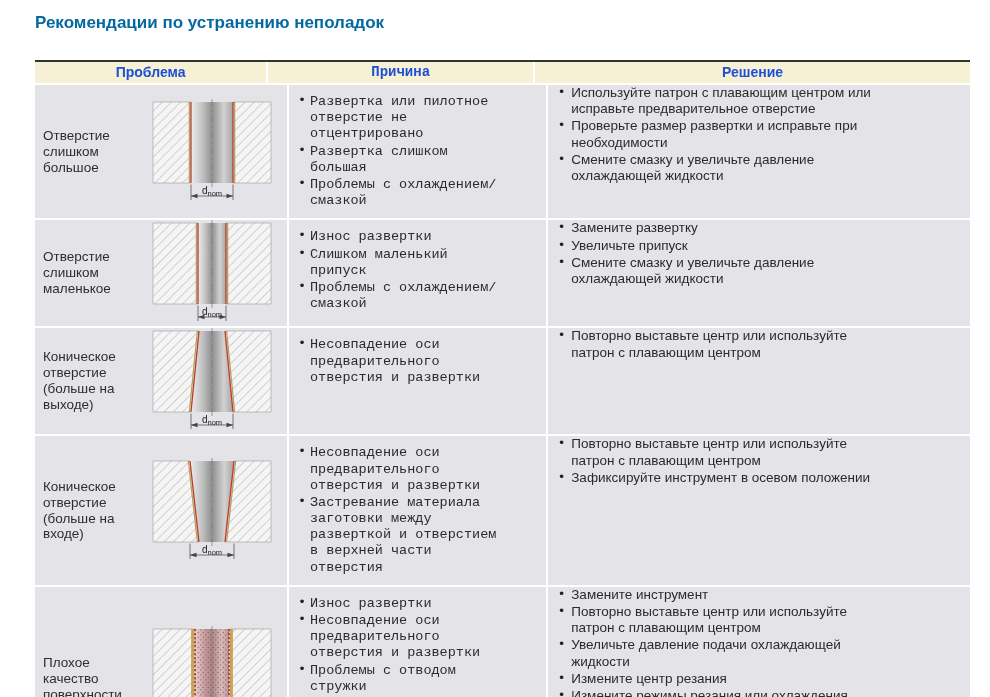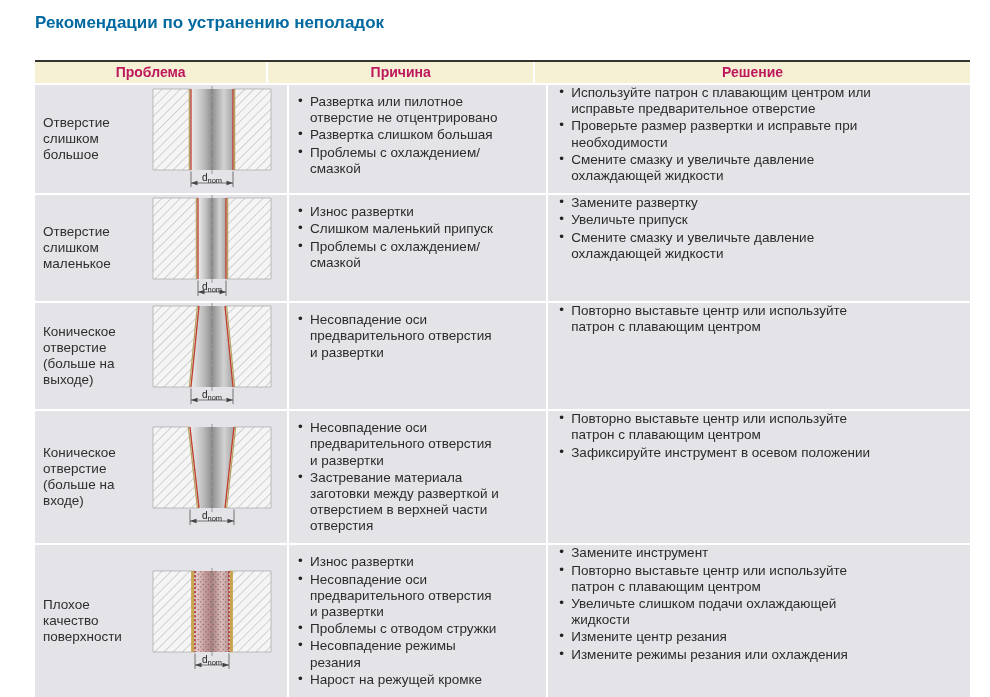--- a/index.html
+++ b/index.html
@@ -14,29 +14,29 @@
   .title {
     font-size: 17px;
     font-weight: bold;
     color: #0369a1;
     margin-bottom: 27px;
   }
   .table { width: 935px; border-top: 2px solid #35352f; }
 
   
   .col-problem  { width: 252px; }
-  .col-cause    { width: 291px; }
+  .col-cause    { width: 291px; font-family: Liberation Mono, monospace; }
   .col-solution { width: 476px; }
 
   .thead { display: flex; background: #f6f1d4; }
   .thead .th {
     height: 21px; line-height: 21px;
     text-align: center;
     font-size: 14px; font-weight: bold;
-    color: #be185d;
+    color: #1d4ed8;
   }
   .thead .col-cause, .thead .col-solution { border-left: 2px solid #ffffff; }
 
   .tbody .row {
     display: flex;
     background: #e4e4e8;
     margin-top: 2px;
     min-height: 106px;
   }
   .cell.col-cause, .cell.col-solution { border-left: 2px solid #ffffff; }
@@ -333,21 +333,21 @@
               <li>Несовпадение оси предварительного отверстия и развертки</li>
               <li>Проблемы с отводом стружки</li>
               <li>Несовпадение режимы резания</li>
               <li>Нарост на режущей кромке</li>
             </ul>
     </div>
     <div class="cell col-solution">
       <ul class="bullets">
               <li>Замените инструмент</li>
               <li>Повторно выставьте центр или используйте патрон с плавающим центром</li>
-              <li>Увеличьте слишком подачи охлаждающей жидкости</li>
+              <li>Увеличьте давление подачи охлаждающей жидкости</li>
               <li>Измените центр резания</li>
               <li>Измените режимы резания или охлаждения</li>
             </ul>
     </div>
   </div>
 </div>
 
     <div class="tfoot">
       <div class="f col-problem"></div>
       <div class="f col-cause"></div>

